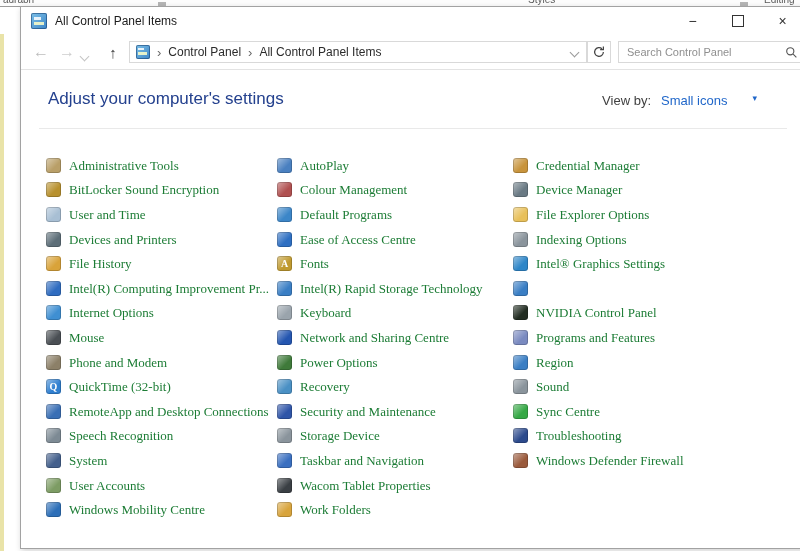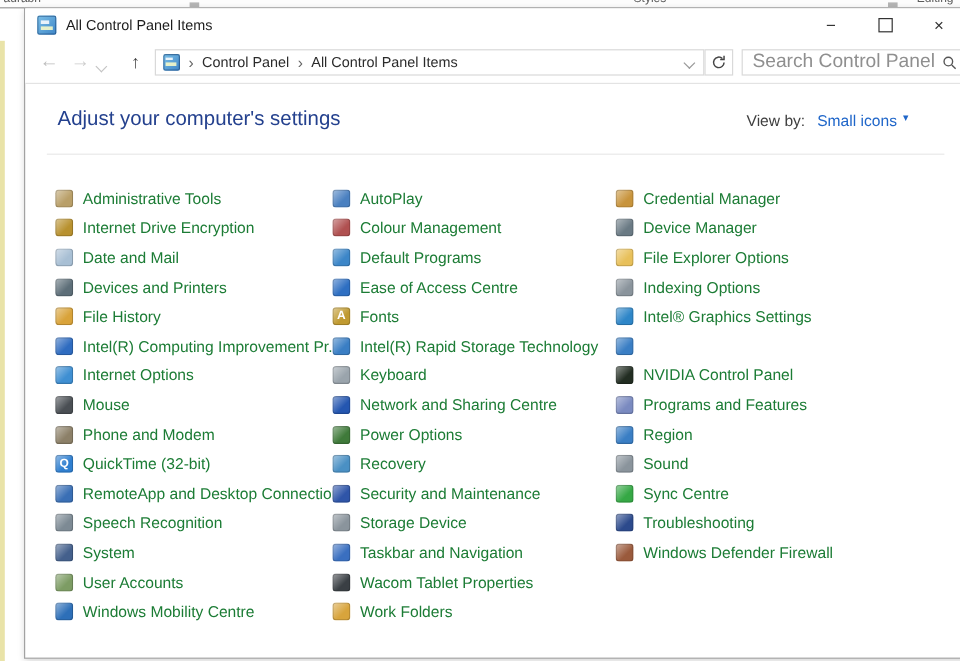--- a/index.html
+++ b/index.html
@@ -55,35 +55,35 @@
   .cp-icon.small i.b1{left:2px;top:3px;width:6px;height:2px;}
   .cp-icon.small i.b2{left:2px;top:7px;width:9px;height:3px;}
   .crumb-sep{color:#666;font-size:13px;margin:0 7px;}
   .crumb{font-size:12px;color:#2b2b2b;cursor:pointer;white-space:nowrap;}
   .addr-spacer{flex:1;}
   .addr-chev{margin-right:2px;cursor:pointer;}
   .refresh-btn{position:absolute;left:566px;top:6px;width:24px;height:22px;border:1px solid #d9d9d9;
     box-sizing:border-box;display:flex;align-items:center;justify-content:center;background:#fff;cursor:pointer;}
   .search-box{position:absolute;left:597px;top:6px;width:188px;height:22px;border:1px solid #d9d9d9;
     box-sizing:border-box;display:flex;align-items:center;background:#fff;}
-  .search-box input{border:none;outline:none;flex:1;font-size:16px;padding:0 0 0 8px;color:#a16207;
+  .search-box input{border:none;outline:none;flex:1;font-size:11px;padding:0 0 0 8px;color:#a16207;
     font-family:"Liberation Sans","DejaVu Sans",sans-serif;background:transparent;min-width:0;}
   .search-box input::placeholder{color:#8f8f8f;opacity:1;}
   .search-icon-wrap{margin:0 7px 0 4px;display:flex;}
 
   
   .page-heading{position:absolute;left:27px;top:82px;font-size:17px;color:#24418e;}
   .viewby{position:absolute;right:48px;top:86px;display:flex;align-items:center;font-size:13px;margin-left:25px;}
   .viewby-label{color:#3f3f3f;margin-right:10px;}
-  .viewby-value{color:#1f66c9;cursor:pointer;display:flex;}
+  .viewby-value{color:#1f66c9;cursor:pointer;display:flex;gap:20px;}
   .viewby-caret{font-size:9px;margin-left:5px;color:#1f66c9;}
   .divider{position:absolute;left:18px;right:18px;top:121px;height:1px;background:#e9e9e9;}
 
   
-  .items-col{position:absolute;top:146px;display:flex;flex-direction:column;}
+  .items-col{position:absolute;top:146px;display:flex;flex-direction:column;font-family:Liberation Serif, serif;}
   .col-0{left:25px;}
   .col-1{left:256px;text-align:right;}
   .col-2{left:492px;}
   .item{height:24.6px;display:flex;align-items:center;gap:8px;width:fit-content;
     position:relative;font-size:13px;color:#1c7c35;cursor:pointer;white-space:nowrap;}
   .item-icon{width:15px;height:15px;border-radius:3px;flex:0 0 15px;
     background-image:linear-gradient(135deg,rgba(255,255,255,.5),rgba(255,255,255,0) 60%);
     box-shadow:inset 0 0 0 1px rgba(0,0,0,.18);
     display:flex;align-items:center;justify-content:center;
     font-size:10px;font-weight:bold;color:#fff;}
@@ -179,25 +179,25 @@
 
   <div class="divider"></div>
 
   <div class="items-col col-0">
       <div class="item">
         <span class="item-icon" style="background-color: rgb(185, 159, 104);"></span>
         <span class="item-label">Administrative Tools</span>
       </div>
       <div class="item">
         <span class="item-icon" style="background-color: rgb(184, 145, 47);"></span>
-        <span class="item-label">Internet Drive Encryption</span>
+        <span class="item-label">BitLocker Sound Encryption</span>
       </div>
       <div class="item">
         <span class="item-icon" style="background-color: rgb(168, 191, 212);"></span>
-        <span class="item-label">Date and Mail</span>
+        <span class="item-label">User and Time</span>
       </div>
       <div class="item">
         <span class="item-icon" style="background-color: rgb(93, 110, 120);"></span>
         <span class="item-label">Devices and Printers</span>
       </div>
       <div class="item">
         <span class="item-icon" style="background-color: rgb(217, 163, 58);"></span>
         <span class="item-label">File History</span>
       </div>
       <div class="item">

